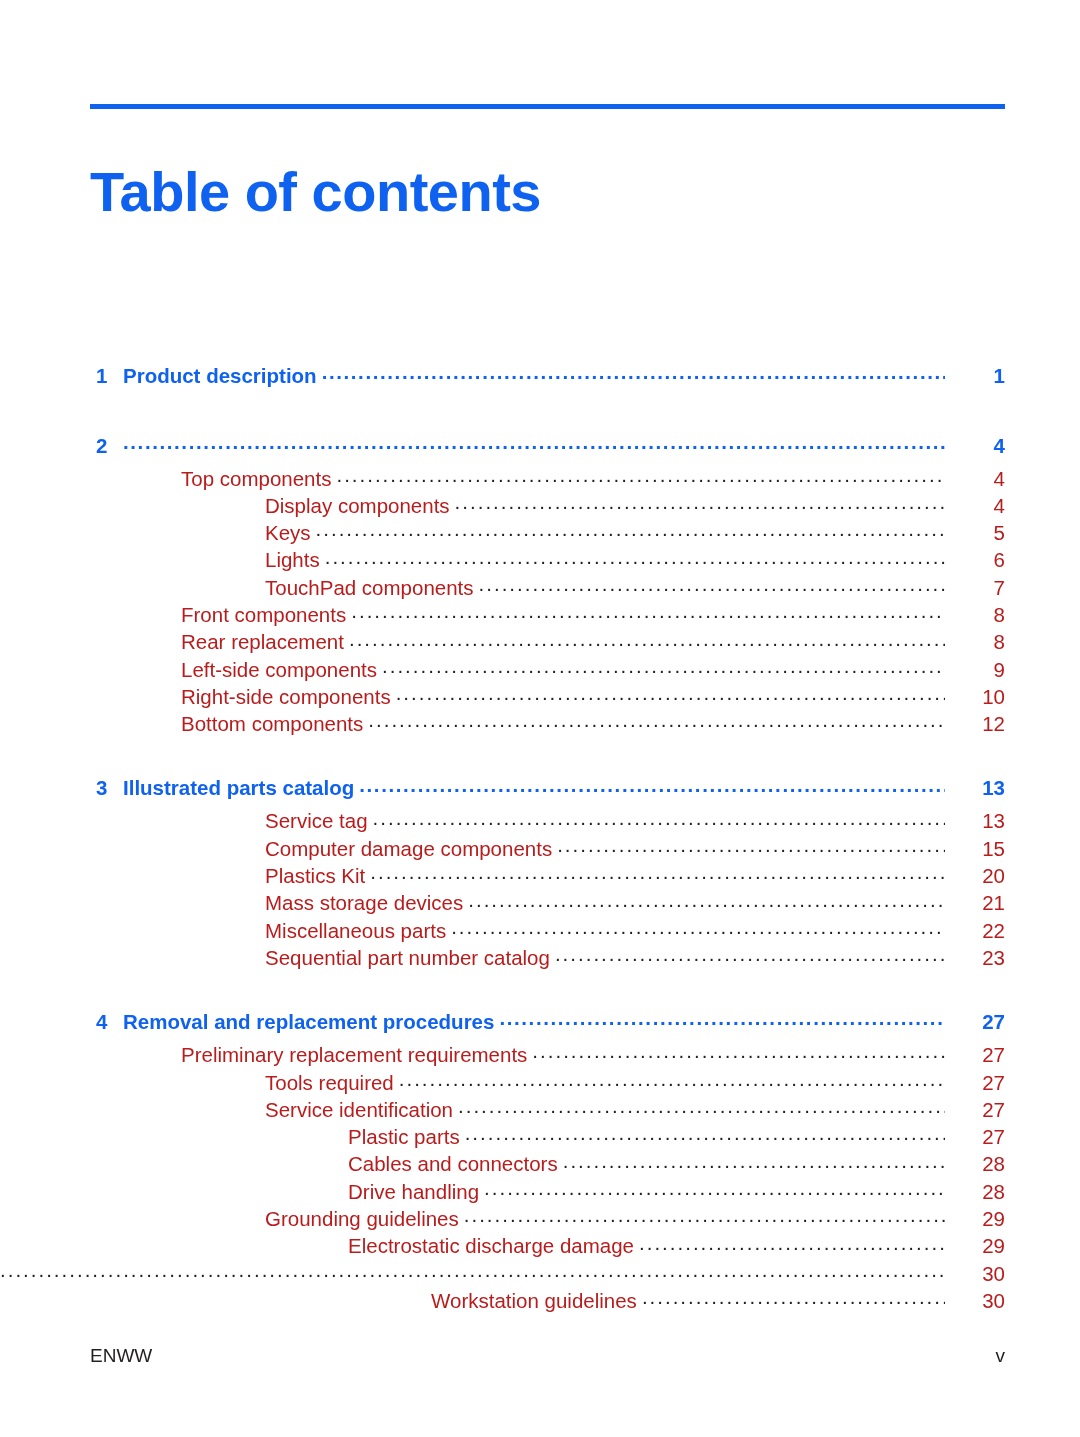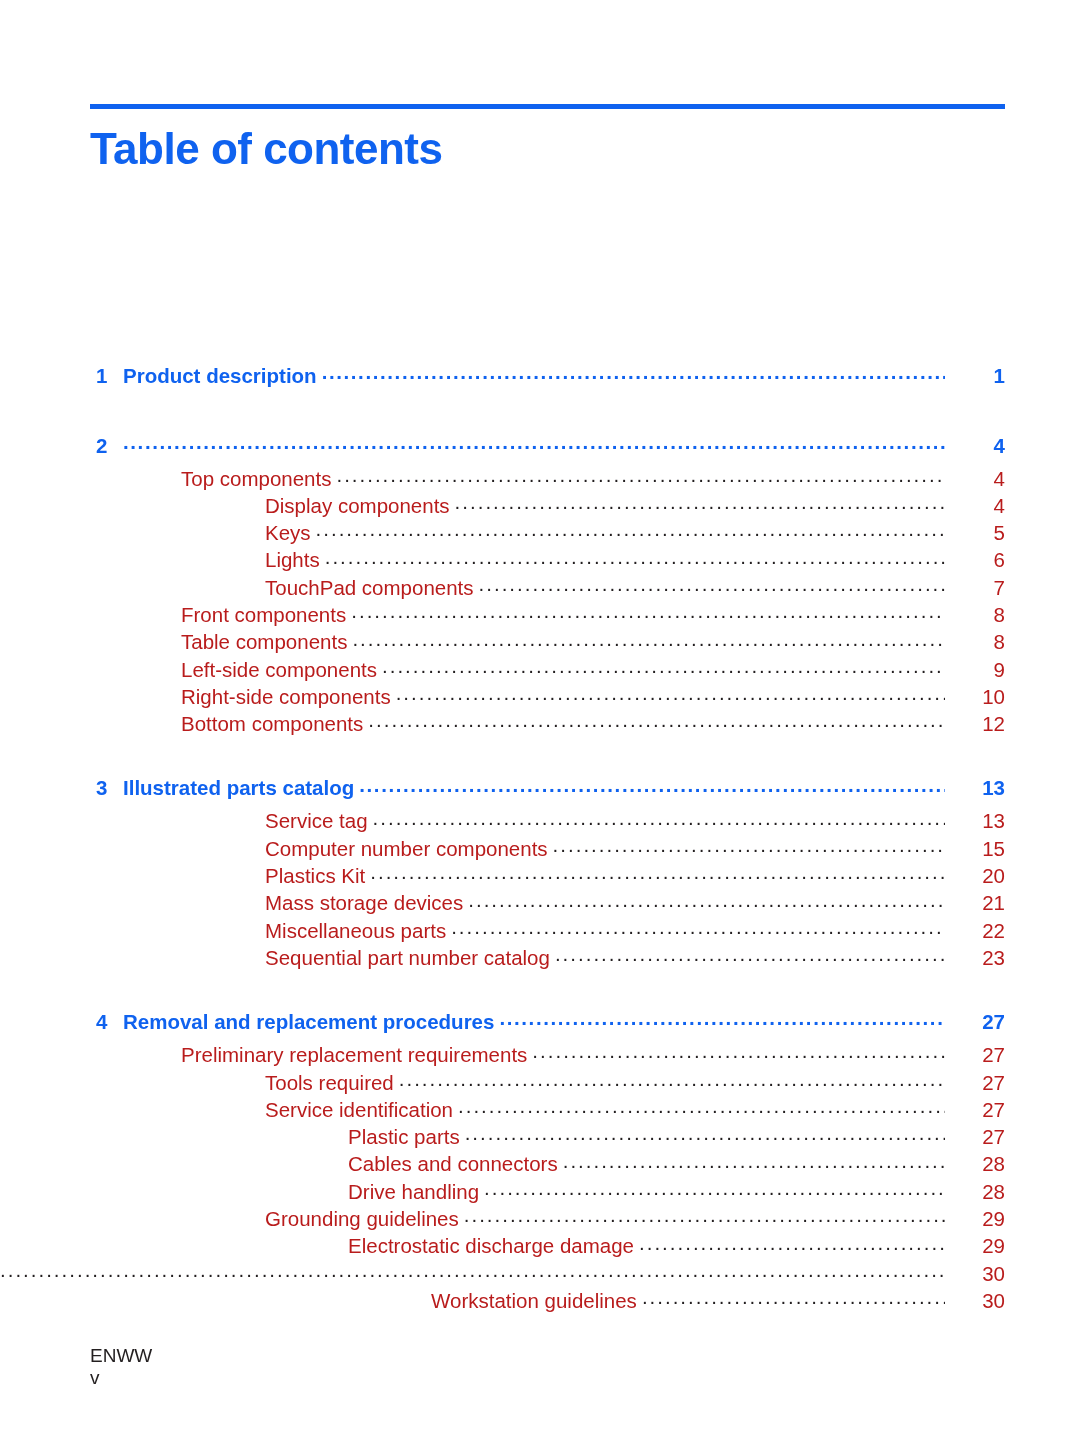--- a/index.html
+++ b/index.html
@@ -21,22 +21,22 @@
     position: absolute;
     left: 90px;
     top: 104px;
     width: 915px;
     height: 5px;
     background: #0f62ef;
   }
   .page-title {
     position: absolute;
     left: 90px;
-    top: 96px;
-    font-size: 44px;
+    top: 124px;
+    font-size: 56px;
     font-weight: bold;
     color: #0f62ef;
     letter-spacing: -0.5px;
     line-height: 1.08;
     white-space: nowrap;
   }
 
   
   .toc {
     position: absolute;
@@ -123,21 +123,20 @@
   .footer {
     position: absolute;
     left: 90px;
     top: 1345px;
     width: 915px;
     display: flex;
     justify-content: space-between;
     align-items: baseline;
     font-size: 19px;
     color: #231f20;
-    flex-direction: column;
   }
 </style>
 </head>
 <body>
 
 <div class="page">
 
   <div class="title-rule"></div>
 
   <h1 class="page-title">Table of contents</h1>
@@ -189,21 +188,21 @@
           <span class="pageno">7</span>
           <span class="page-right-edge"></span>
         </div>
         <div class="toc-row level-1">
           <span class="label">Front components</span>
           <span class="leader"></span>
           <span class="pageno">8</span>
           <span class="page-right-edge"></span>
         </div>
         <div class="toc-row level-1">
-          <span class="label">Table components</span>
+          <span class="label">Rear replacement</span>
           <span class="leader"></span>
           <span class="pageno">8</span>
           <span class="page-right-edge"></span>
         </div>
         <div class="toc-row level-1">
           <span class="label">Left-side components</span>
           <span class="leader"></span>
           <span class="pageno">9</span>
           <span class="page-right-edge"></span>
         </div>
@@ -228,21 +227,21 @@
           <span class="pageno">13</span>
           <span class="page-right-edge"></span>
         </div>
         <div class="toc-row level-2">
           <span class="label">Service tag</span>
           <span class="leader"></span>
           <span class="pageno">13</span>
           <span class="page-right-edge"></span>
         </div>
         <div class="toc-row level-2">
-          <span class="label">Computer number components</span>
+          <span class="label">Computer damage components</span>
           <span class="leader"></span>
           <span class="pageno">15</span>
           <span class="page-right-edge"></span>
         </div>
         <div class="toc-row level-2">
           <span class="label">Plastics Kit</span>
           <span class="leader"></span>
           <span class="pageno">20</span>
           <span class="page-right-edge"></span>
         </div>

